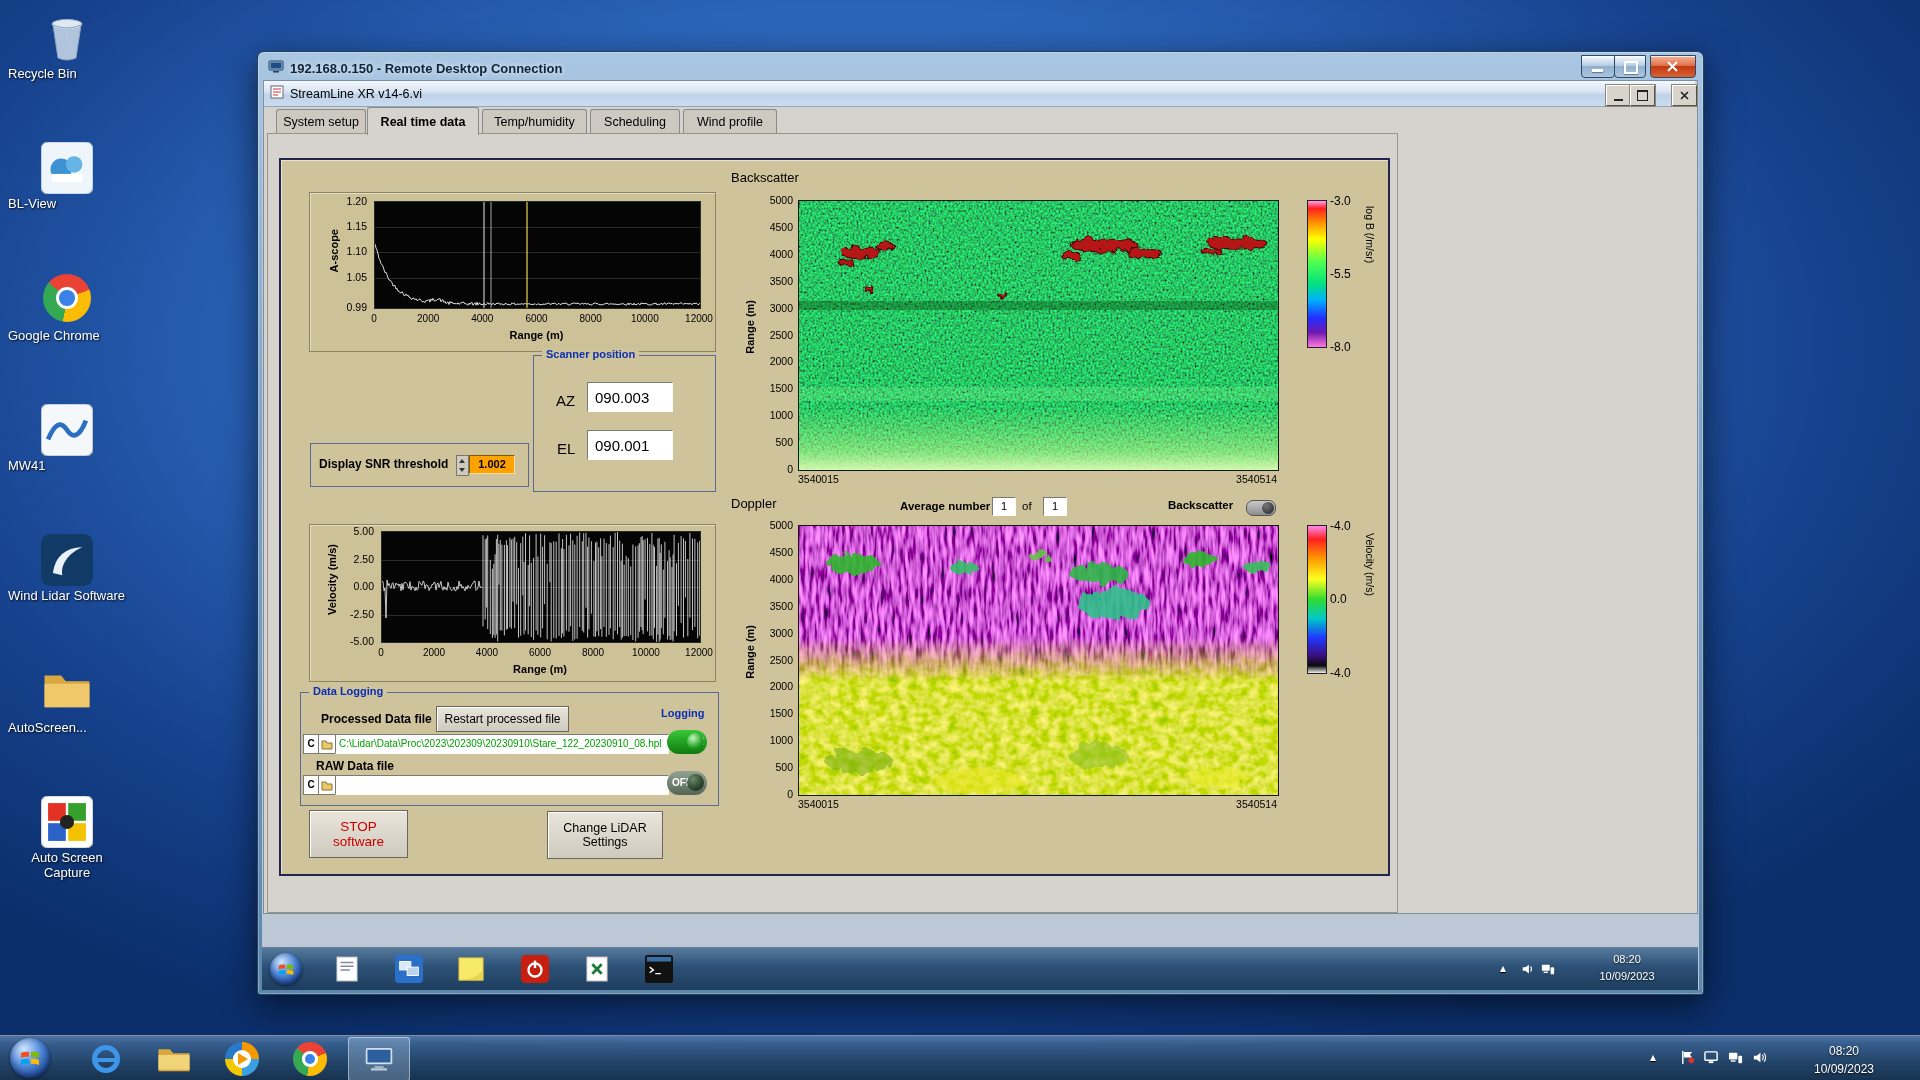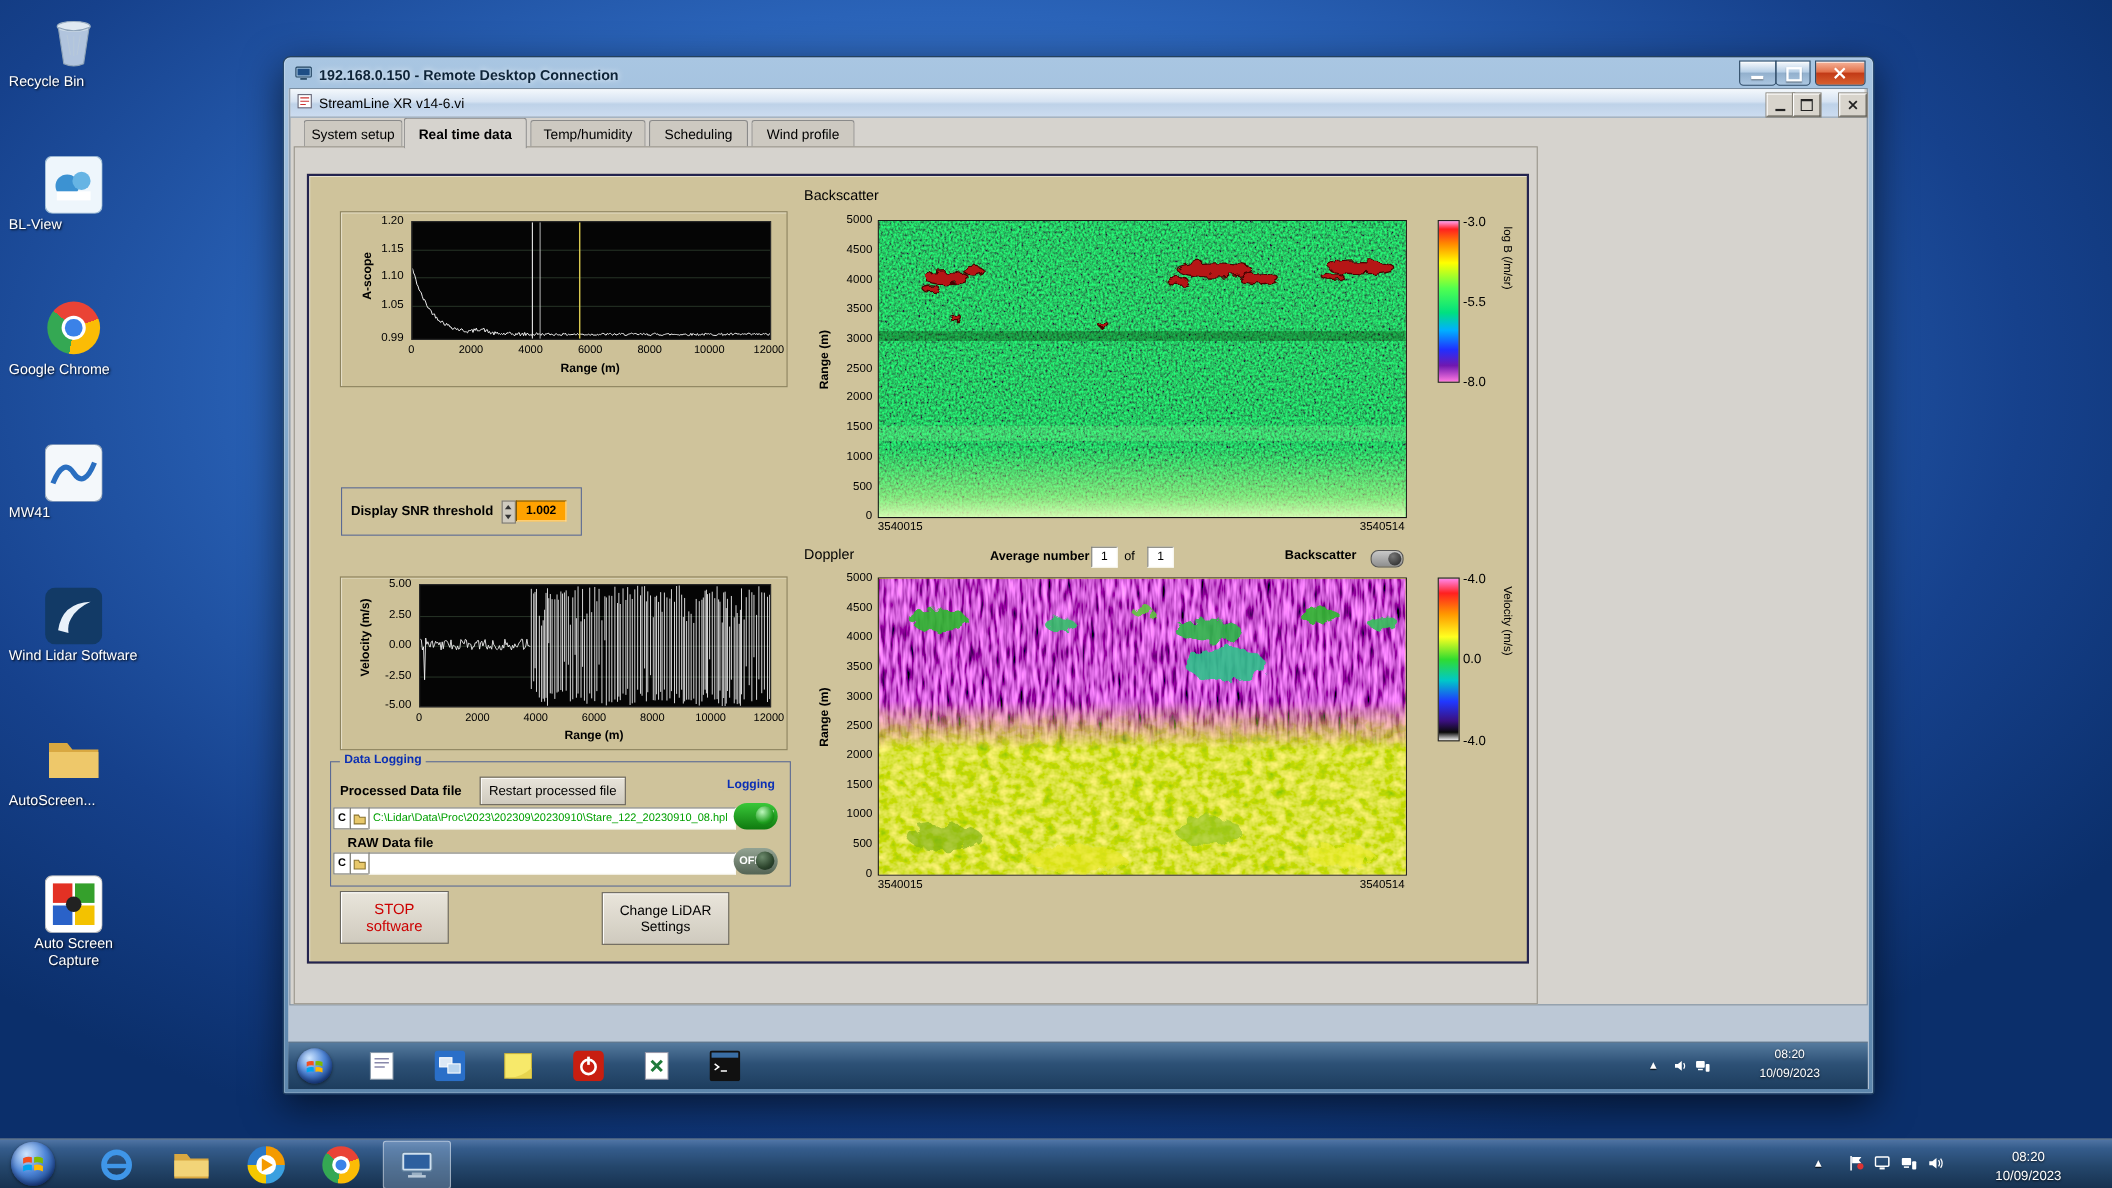--- a/index.html
+++ b/index.html
@@ -265,20 +265,27 @@
 
   <div class="grp" style="left:310px;top:443px;width:217px;height:42px">
     <div class="lbl-b" style="left:8px;top:13px">Display SNR threshold</div>
     <div class="spin" style="left:145px;top:11px">
         <i class="up"></i>
         <i class="dn"></i>
       </div>
     <div class="fld-o" style="left:158px;top:11px;width:44px;height:17px;line-height:17px">1.002</div>
   </div>
 
+  <div class="grp" style="left:533px;top:355px;width:181px;height:135px">
+    <div class="grp-title">Scanner position</div>
+    <div class="lbl" style="left:22px;top:36px;font-size:15px">AZ</div>
+    <div class="fld-w" style="left:53px;top:26px;width:86px;height:30px;font-size:15px;line-height:30px;padding-left:7px;box-sizing:border-box">090.003</div>
+    <div class="lbl" style="left:23px;top:84px;font-size:15px">EL</div>
+    <div class="fld-w" style="left:53px;top:74px;width:86px;height:30px;font-size:15px;line-height:30px;padding-left:7px;box-sizing:border-box">090.001</div>
+  </div>
 
   <div class="lbl" style="left:731px;top:170px;font-size:13px;position:absolute">Backscatter</div>
   <div class="vlab" style="left:744px;top:300px">Range (m)</div>
   <div class="ytk-strip" style="left:760px;top:200px;width:36px;height:269px">
     <div class="tk" style="top:0%">5000</div>
     <div class="tk" style="top:10%">4500</div>
     <div class="tk" style="top:20%">4000</div>
     <div class="tk" style="top:30%">3500</div>
     <div class="tk" style="top:40%">3000</div>
     <div class="tk" style="top:50%">2500</div>
@@ -436,21 +443,21 @@
   <div class="tk" style="position:absolute;left:798px;top:798px;font-size:10.5px">3540015</div>
   <div style="position:absolute;left:1187px;top:798px;width:90px;text-align:right;font-size:10.5px">3540514</div>
   <div class="cbar cb-dp" style="left:1307px;top:525px;width:18px;height:147px"></div>
   <div class="cbtick" style="left:1330px;top:519px">-4.0</div>
   <div class="cbtick" style="left:1330px;top:592px">0.0</div>
   <div class="cbtick" style="left:1330px;top:666px">-4.0</div>
   <div class="vlab-r" style="left:1364px;top:533px">Velocity (m/s)</div>
 
   <div class="grp" style="left:300px;top:692px;width:417px;height:112px">
     <div class="grp-title">Data Logging</div>
-    <div class="lbl-b" style="left:8px;top:19px">Processed Data file</div>
+    <div class="lbl-b" style="left:20px;top:19px">Processed Data file</div>
     <div class="btn" style="left:135px;top:13px;width:131px;height:24px;font-size:12px">
         <span>Restart processed file</span>
       </div>
     <div class="grp-title" style="left:356px;top:14px;position:absolute">Logging</div>
     <div class="cbox" style="left:2px;top:41px;width:14px;height:18px;line-height:18px">C</div>
     <div class="cbox" style="left:17px;top:41px;width:16px;height:18px"><svg width="12" height="12" viewBox="0 0 12 12" style="margin-top:3px">
           <path d="M1 3 h4 l1 2 h5 v6 h-10z" fill="#e8c86a" stroke="#8a7430"></path>
         </svg></div>
     <div class="pathfld" style="left:34px;top:41px;width:326px;height:18px">C:\Lidar\Data\Proc\2023\202309\20230910\Stare_122_20230910_08.hpl</div>
     <div class="toggle on" style="left:366px;top:37px"><span>ON</span></div>

